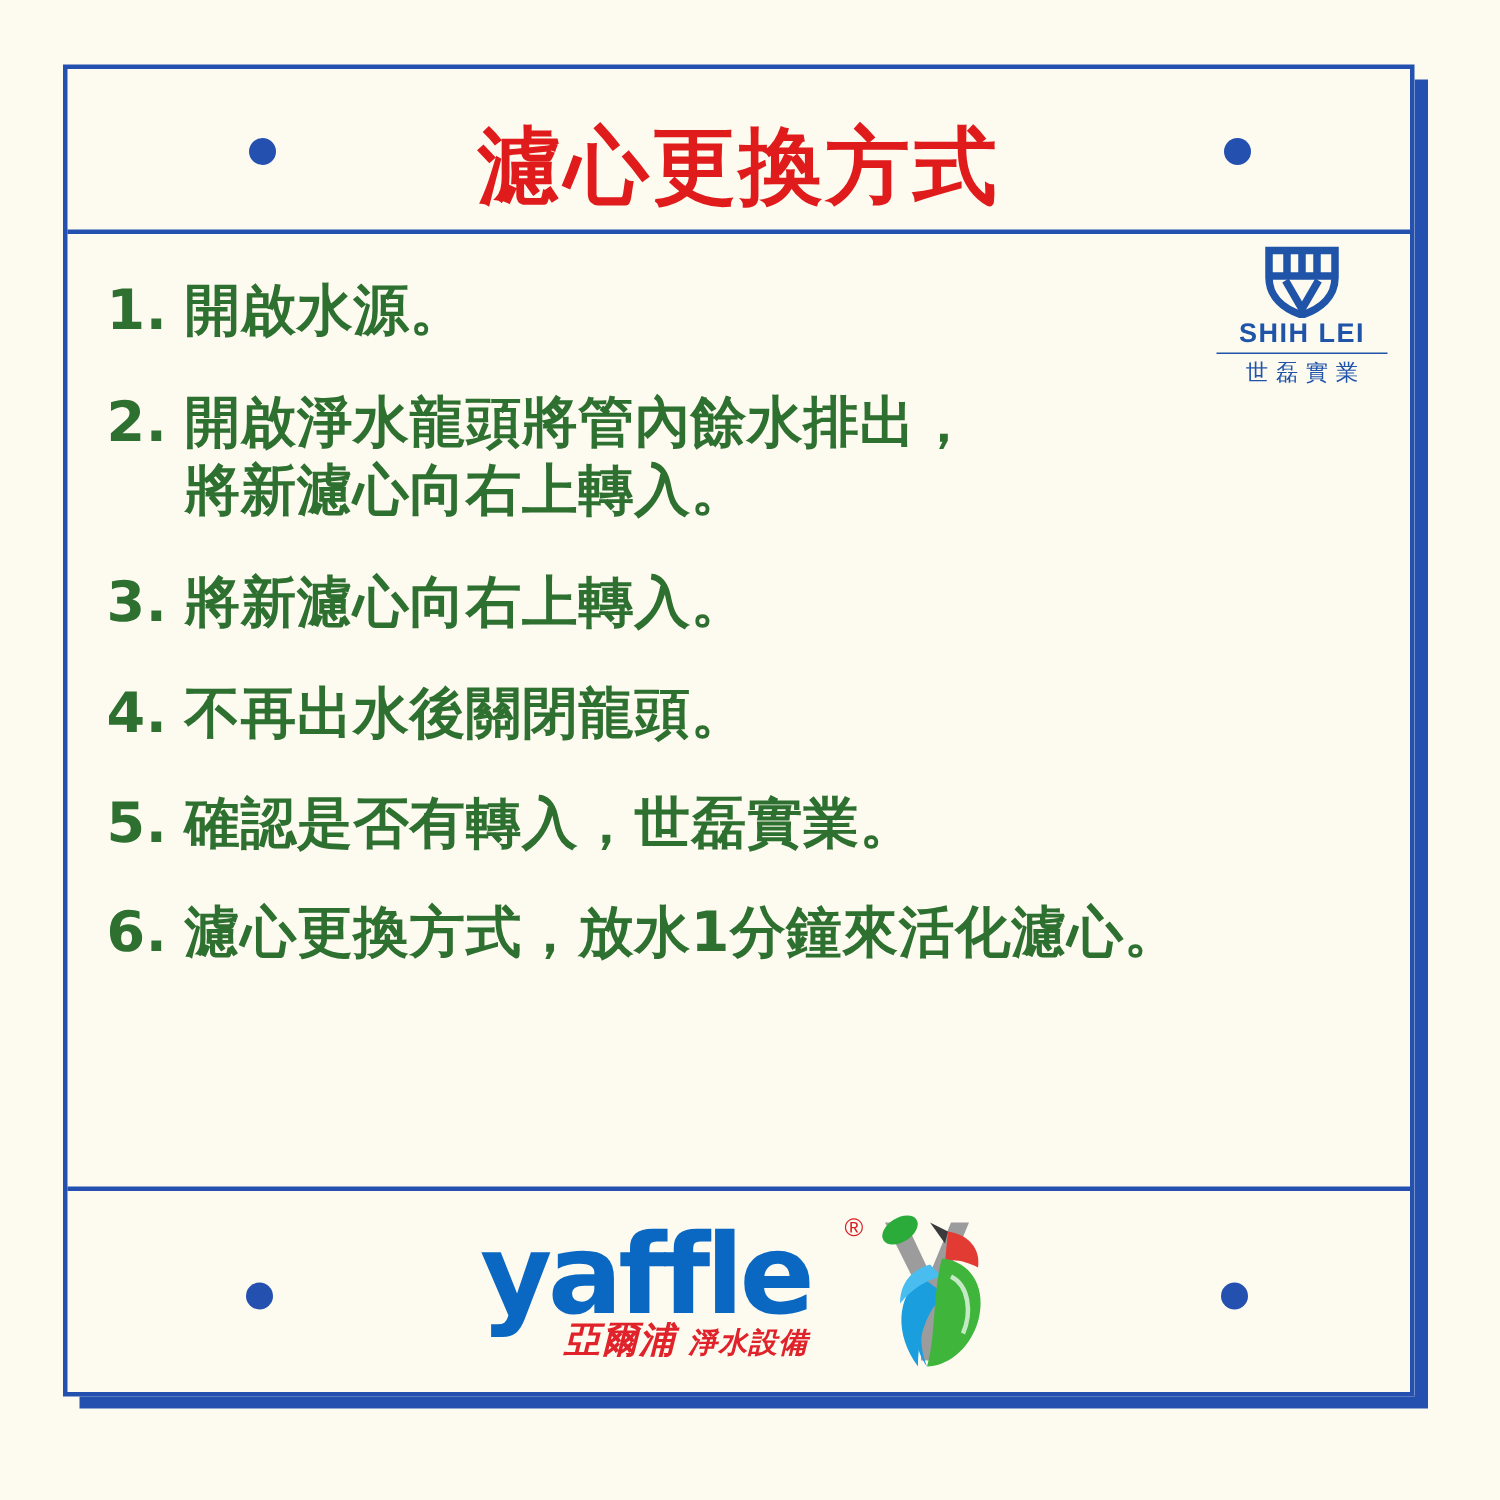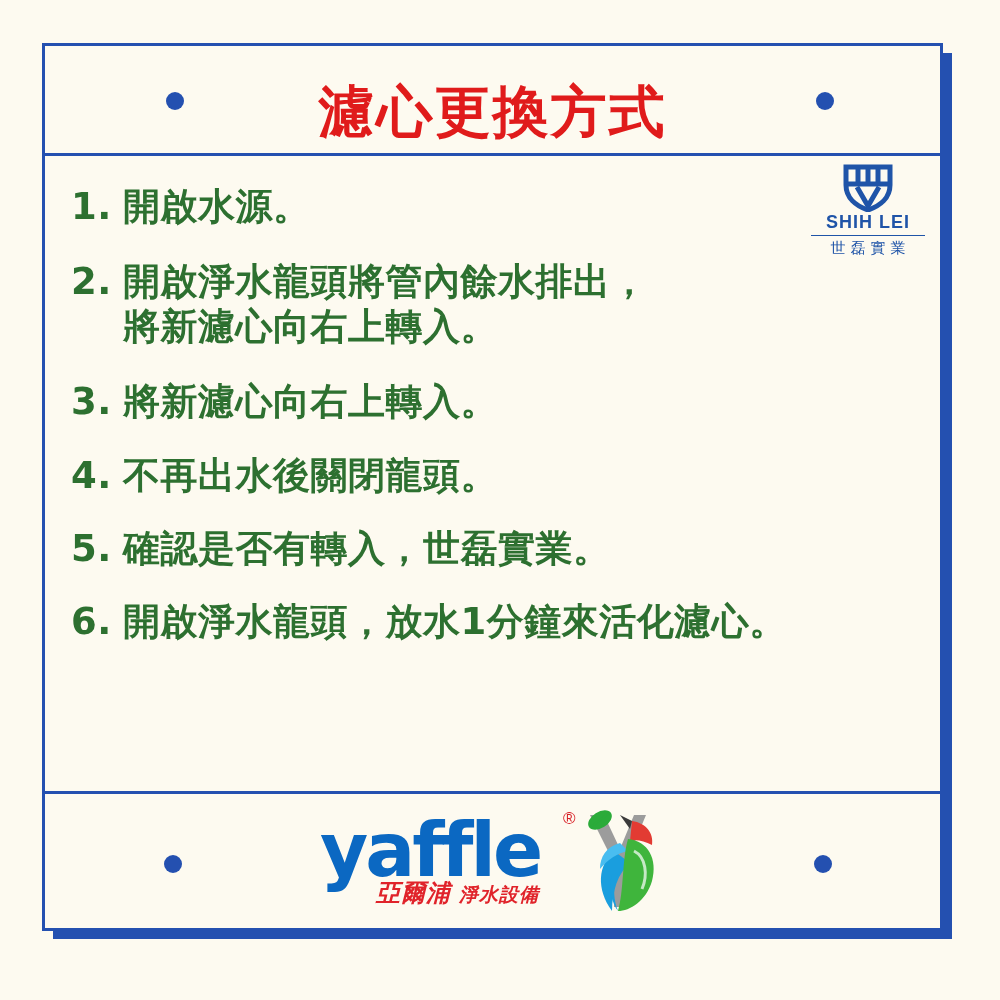--- a/index.html
+++ b/index.html
@@ -273,21 +273,21 @@
         <li class="step">
           <span class="step-num">4.</span>
           <span class="step-text">不再出水後關閉龍頭。</span>
         </li>
         <li class="step">
           <span class="step-num">5.</span>
           <span class="step-text">確認是否有轉入，世磊實業。</span>
         </li>
         <li class="step">
           <span class="step-num">6.</span>
-          <span class="step-text">開啟淨水龍頭，放水1分鐘來活化濾心。</span>
+          <span class="step-text">濾心更換方式，放水1分鐘來活化濾心。</span>
         </li>
       </ol>
     </div>
 
     <div class="divider bottom"></div>
 
     <div class="footer">
       <div class="yaffle">
         <div class="yaffle-word">yaffle</div>
         <div class="yaffle-reg">®</div>

